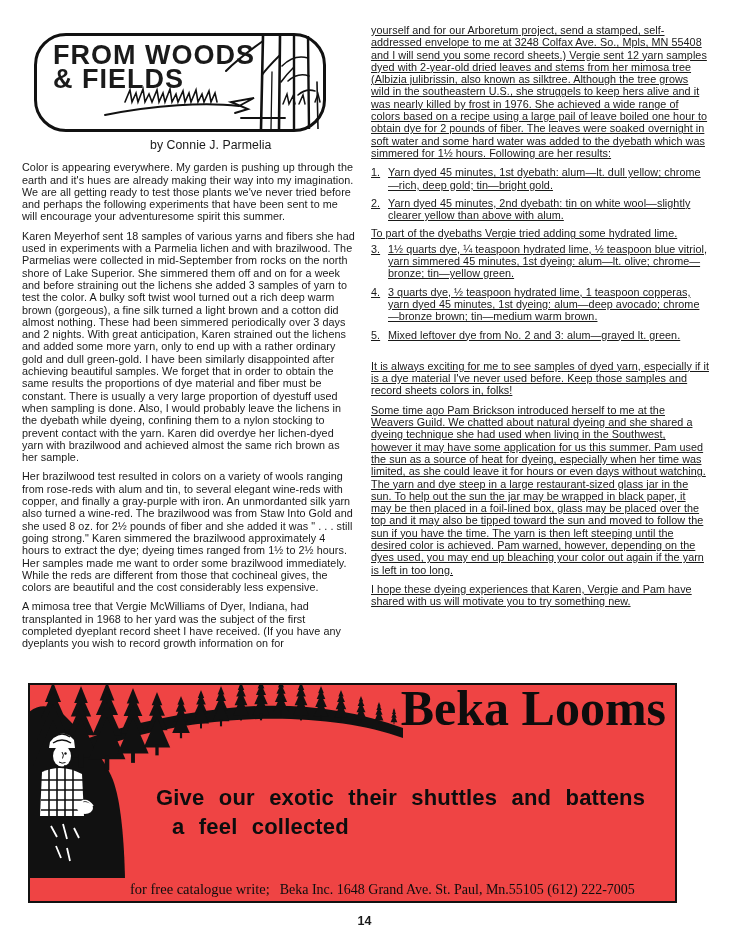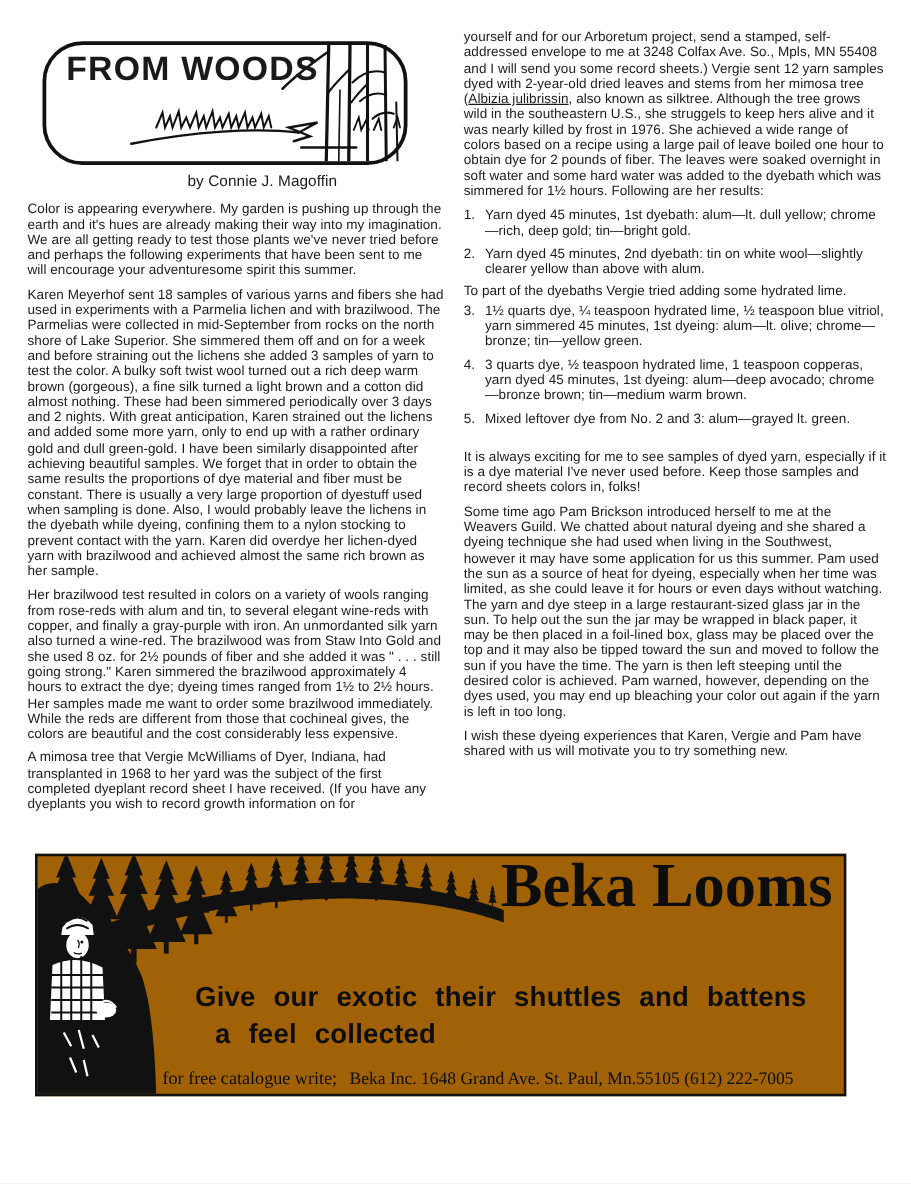--- a/index.html
+++ b/index.html
@@ -4,21 +4,21 @@
 <style>
   html,body{margin:0;padding:0;background:#e8e8e4;}
   .page{
     position:relative;width:729px;height:947px;background:#ffffff;
     margin:0 auto;overflow:hidden;color:#1a1a1a;
     font-family:"Liberation Sans",sans-serif;
   }
   
   .col{position:absolute;font-size:10.8px;line-height:12.3px;letter-spacing:0.05px;}
   .col-left{left:22px;top:33px;width:333px;}
-  .col-right{left:371px;top:24px;width:338px;}
+  .col-right{left:371px;top:24px;width:338px;text-decoration:underline;}
   .para{margin:0 0 7px 0;text-align:left;}
   .underline{text-decoration:underline;}
   
   .masthead{
     position:relative;width:286px;height:93px;
     border:3.5px solid #111;border-radius:32px;margin-left:12px;
   }
   .mast-title{
     position:absolute;left:16px;top:7px;z-index:2;
     font-weight:bold;font-size:27px;line-height:24px;letter-spacing:1px;
@@ -27,22 +27,22 @@
   .mast-art{position:absolute;left:0;top:0;width:286px;height:93px;z-index:1;}
   .byline{margin:7px 0 10px 128px;font-size:12.3px;}
   
   .result{display:flex;margin:0 0 6px 0;}
   .result .num{flex:none;width:17px;}
   .result .txt{flex:1;}
   .lime{margin:1px 0 3px 0;}
   .spacer-big{height:13px;}
   
   .ad{
-    position:absolute;left:28px;top:683px;width:649px;height:194px;
-    border:2.5px solid #111;background:#a16207;box-sizing:border-box;
+    position:absolute;left:28px;top:683px;width:649px;height:220px;
+    border:2.5px solid #111;background:#ef4444;box-sizing:border-box;
     overflow:hidden;
   }
   .ad-art{position:absolute;left:-1px;top:-1px;width:380px;height:194px;}
   .ad-brand{
     position:absolute;right:9px;top:-6px;
     font-family:"Liberation Serif",serif;font-weight:bold;
     font-size:50px;letter-spacing:0px;color:#0d0d0d;white-space:nowrap;
   }
   .ad-tagline{
     position:absolute;left:126px;top:98px;
@@ -65,20 +65,21 @@
 </style>
 </head>
 <body>
 
 <div class="page">
 
   <div class="col col-left">
     <div class="masthead">
       <div class="mast-title">
         <span>FROM WOODS</span>
+        <span>&amp; FIELDS</span>
       </div>
       <svg class="mast-art" viewBox="0 0 286 93" fill="none" stroke="#111" stroke-linecap="round">
 
         <path d="M226,0 L224,93" stroke-width="2.6"></path>
         <path d="M243,0 L242,93" stroke-width="2.6"></path>
         <path d="M235,36 L234,93" stroke-width="1.3"></path>
         <path d="M257,0 L257,93" stroke-width="2.4"></path>
         <path d="M271,0 L272,93" stroke-width="2.4"></path>
         <path d="M280,46 L281,93" stroke-width="1.6"></path>
 
@@ -89,21 +90,21 @@
         <path d="M245,30 q12,-12 26,-8 M251,45 q10,-9 21,-5 M261,59 q8,-7 17,-4" stroke-width="1.6"></path>
 
         <path d="M88,66 l5,-12 l2,12 l4,-9 l2,9 l5,-13 l2,13 l4,-8 l3,8 l5,-12 l2,12 l4,-9 l2,9 l5,-13 l2,13 l4,-8 l2,8 l5,-11 l2,11 l4,-9 l2,9 l5,-12 l2,12 l4,-8 l2,8 l5,-11 l2,11 l4,-9 l2,9" stroke-width="1.6"></path>
         <path d="M246,68 l4,-10 l2,10 l4,-8 l2,8 M262,68 l4,-9 l2,9 M278,66 l3,-8 l2,8" stroke-width="1.5"></path>
 
         <path d="M68,79 C118,69 168,66 202,70" stroke-width="1.9"></path>
         <path d="M202,70 l15,-8 l-23,4 l17,7 l-13,4" stroke-width="1.9"></path>
         <path d="M204,82 L248,82" stroke-width="1.9"></path>
       </svg>
     </div>
-    <div class="byline">by Connie J. Magoffin</div>
+    <div class="byline">by Connie J. Parmelia</div>
     <p class="para">Color is appearing everywhere.  My garden is pushing up through the earth and it's hues are already making their way into my imagination.  We are all getting ready to test those plants we've never tried before and perhaps the following experiments that have been sent to me will encourage your adventuresome spirit this summer.</p>
     <p class="para">Karen Meyerhof sent 18 samples of various yarns and fibers she had used in experiments with a Parmelia lichen and with brazilwood.  The Parmelias were collected in mid-September from rocks on the north shore of Lake Superior.  She simmered them off and on for a week and before straining out the lichens she added 3 samples of yarn to test the color.  A bulky soft twist wool turned out a rich deep warm brown (gorgeous), a fine silk turned a light brown and a cotton did almost nothing.  These had been simmered periodically over 3 days and 2 nights.  With great anticipation, Karen strained out the lichens and added some more yarn, only to end up with a rather ordinary gold and dull green-gold.  I have been similarly disappointed after achieving beautiful samples.  We forget that in order to obtain the same results the proportions of dye material and fiber must be constant.  There is usually a very large proportion of dyestuff used when sampling is done.  Also, I would probably leave the lichens in the dyebath while dyeing, confining them to a nylon stocking to prevent contact with the yarn.  Karen did overdye her lichen-dyed yarn with brazilwood and achieved almost the same rich brown as her sample.</p>
     <p class="para">Her brazilwood test resulted in colors on a variety of wools ranging from rose-reds with alum and tin, to several elegant wine-reds with copper, and finally a gray-purple with iron.  An unmordanted silk yarn also turned a wine-red.  The brazilwood was from Staw Into Gold and she used 8 oz. for 2½ pounds of fiber and she added it was " . . . still going strong."  Karen simmered the brazilwood approximately 4 hours to extract the dye; dyeing times ranged from 1½ to 2½ hours.  Her samples made me want to order some brazilwood immediately.  While the reds are different from those that cochineal gives, the colors are beautiful and the cost considerably less expensive.</p>
     <p class="para">A mimosa tree that Vergie McWilliams of Dyer, Indiana, had transplanted in 1968 to her yard was the subject of the first completed dyeplant record sheet I have received.  (If you have any dyeplants you wish to record growth information on for</p>
   </div>
 
   <div class="col col-right">
     <p class="para"><span>yourself and for our Arboretum project, send a stamped, self-addressed envelope to me at 3248 Colfax Ave. So., Mpls, MN 55408 and I will send you some record sheets.)  Vergie sent 12 yarn samples dyed with 2-year-old dried leaves and stems from her mimosa tree (</span><span class="underline">Albizia julibrissin</span><span>, also known as silktree. Although the tree grows wild in the southeastern U.S., she struggels to keep hers alive and it was nearly killed by frost in 1976.  She achieved a wide range of colors based on a recipe using a large pail of leave boiled one hour to obtain dye for 2 pounds of fiber.  The leaves were soaked overnight in soft water and some hard water was added to the dyebath which was simmered for 1½ hours.  Following are her results:</span></p>
 
     <div class="result">
@@ -124,21 +125,21 @@
       <span class="txt">3 quarts dye, ½ teaspoon hydrated lime, 1 teaspoon copperas, yarn dyed 45 minutes, 1st dyeing:  alum—deep avocado; chrome—bronze brown; tin—medium warm brown.</span>
     </div>
     <div class="result">
       <span class="num">5.</span>
       <span class="txt">Mixed leftover dye from No. 2 and 3:  alum—grayed lt. green.</span>
     </div>
 
     <div class="spacer-big"></div>
     <p class="para">It is always exciting for me to see samples of dyed yarn, especially if it is a dye material I've never used before.  Keep those samples and record sheets colors in, folks!</p>
     <p class="para">Some time ago Pam Brickson introduced herself to me at the Weavers Guild.  We chatted about natural dyeing and she shared a dyeing technique she had used when living in the Southwest, however it may have some application for us this summer.  Pam used the sun as a source of heat for dyeing, especially when her time was limited, as she could leave it for hours or even days without watching.  The yarn and dye steep in a large restaurant-sized glass jar in the sun.  To help out the sun the jar may be wrapped in black paper, it may be then placed in a foil-lined box, glass may be placed over the top and it may also be tipped toward the sun and moved to follow the sun if you have the time.  The yarn is then left steeping until the desired color is achieved.  Pam warned, however, depending on the dyes used, you may end up bleaching your color out again if the yarn is left in too long.</p>
-    <p class="para">I wish these dyeing experiences that Karen, Vergie and Pam have shared with us will motivate you to try something new.</p>
+    <p class="para">I hope these dyeing experiences that Karen, Vergie and Pam have shared with us will motivate you to try something new.</p>
   </div>
 
   <div class="ad">
     <svg class="ad-art" viewBox="0 0 380 194">
       <defs>
         <g id="spr" fill="#111">
           <polygon points="0,0 8,20 -8,20"></polygon>
           <polygon points="0,9 12,36 -12,36"></polygon>
           <polygon points="0,22 16,58 -16,58"></polygon>
           <polygon points="0,38 20,84 -20,84"></polygon>
@@ -186,13 +187,14 @@
     <div class="ad-brand">Beka Looms</div>
     <div class="ad-tagline">
       <div>Give our exotic their shuttles and battens</div>
       <div class="tl2">a feel collected</div>
     </div>
     <div class="ad-contact">
       <span>for free catalogue write;</span><span class="addr">Beka Inc. 1648 Grand Ave. St. Paul, Mn.55105 (612) 222-7005</span>
     </div>
   </div>
 
+  <div class="pagenum">14</div>
 </div>
 
 </body></html>

